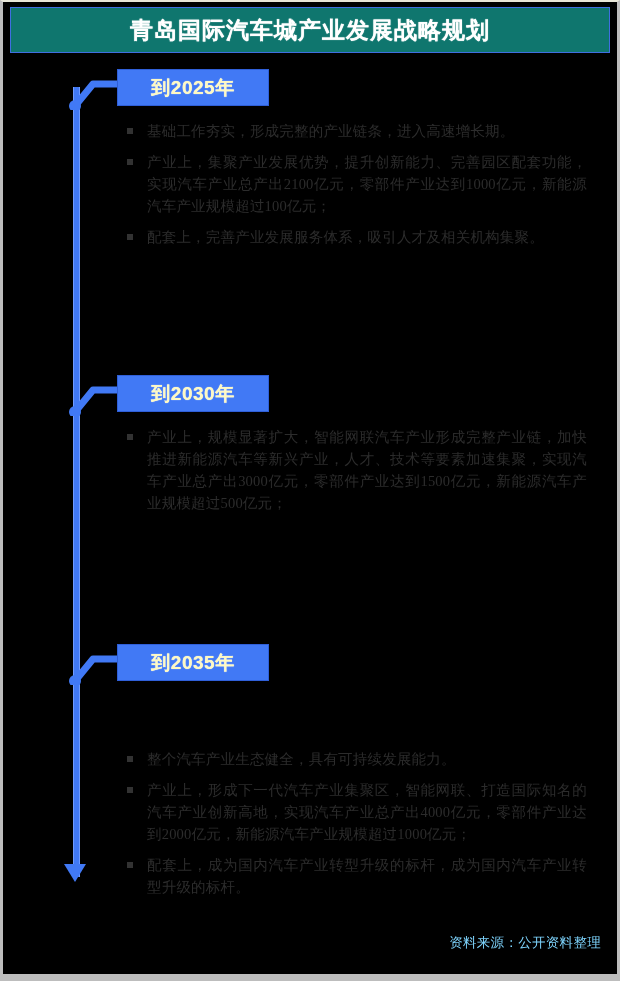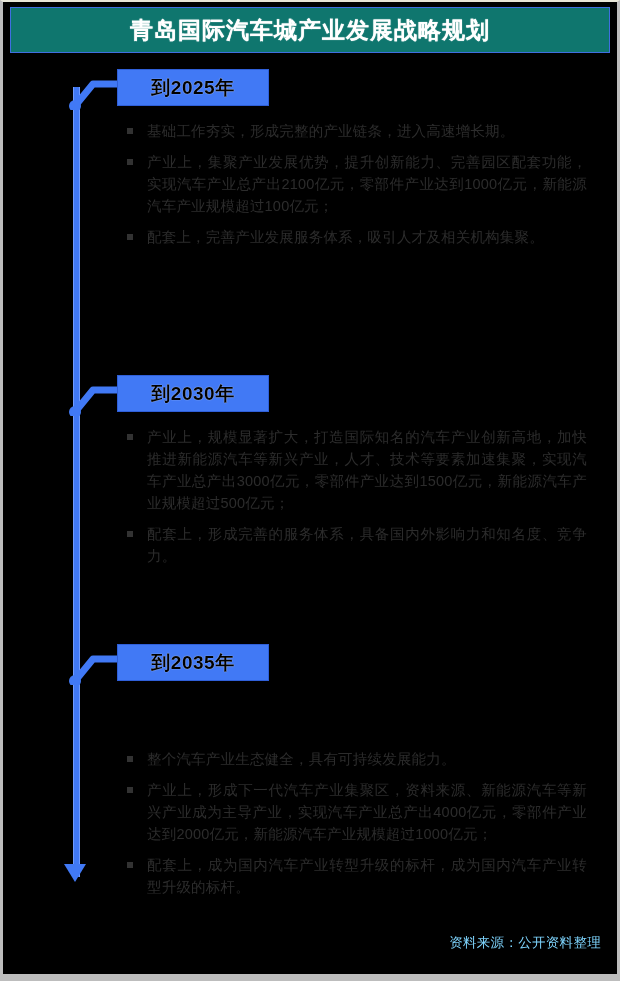--- a/index.html
+++ b/index.html
@@ -64,32 +64,33 @@
   }
   .badge{
     position:absolute;
     left:115px;top:0;
     width:150px;height:35px;
     background:#4179f5;
     display:flex;align-items:center;justify-content:center;
     box-shadow:0 0 0 1px #2f5fd8;
   }
   .badge-text{
-    color:#000000;
+    color:#fef9c3;
     font-size:19px;
     font-weight:bold;
     letter-spacing:0.5px;
     white-space:nowrap;
     text-shadow:0 0 1px #ffffff;
   }
   
   .bullets{
     position:absolute;
     left:124px;
     width:460px;
+    font-family:Liberation Serif, serif;
   }
   .bullet-row{
     display:flex;
     align-items:flex-start;
     margin-bottom:9px;
   }
   .bullet-mark{
     flex:0 0 auto;
     width:6px;height:6px;
     background:#323232;
@@ -155,45 +156,41 @@
       <path d="M8 36 L26 14 L52 14" fill="none" stroke="#4179f5" stroke-width="7" stroke-linecap="round" stroke-linejoin="round"></path>
       <circle cx="8" cy="36" r="6" fill="#4179f5"></circle>
     </svg>
     <div class="badge">
       <span class="badge-text">到2030年</span>
     </div>
   </div>
   <div class="bullets" style="top:424px;">
     <div class="bullet-row">
       <span class="bullet-mark"></span>
-      <span class="bullet-text">产业上，规模显著扩大，打造国际知名的汽车产业创新高地，加快推进新能源汽车等新兴产业，人才、技术等要素加速集聚，实现汽车产业总产出3000亿元，零部件产业达到1500亿元，新能源汽车产业规模超过500亿元；</span>
-    </div>
-    <div class="bullet-row">
-      <span class="bullet-mark"></span>
-      <span class="bullet-text">配套上，形成完善的服务体系，具备国内外影响力和知名度、竞争力。</span>
+      <span class="bullet-text">产业上，规模显著扩大，智能网联汽车产业形成完整产业链，加快推进新能源汽车等新兴产业，人才、技术等要素加速集聚，实现汽车产业总产出3000亿元，零部件产业达到1500亿元，新能源汽车产业规模超过500亿元；</span>
     </div>
   </div>
 
   <div class="node" style="top:643px;">
     <svg class="elbow" viewBox="0 0 60 40">
       <path d="M8 36 L26 14 L52 14" fill="none" stroke="#4179f5" stroke-width="7" stroke-linecap="round" stroke-linejoin="round"></path>
       <circle cx="8" cy="36" r="6" fill="#4179f5"></circle>
     </svg>
     <div class="badge">
       <span class="badge-text">到2035年</span>
     </div>
   </div>
   <div class="bullets" style="top:706px;margin-top:40px;">
     <div class="bullet-row">
       <span class="bullet-mark"></span>
       <span class="bullet-text">整个汽车产业生态健全，具有可持续发展能力。</span>
     </div>
     <div class="bullet-row">
       <span class="bullet-mark"></span>
-      <span class="bullet-text">产业上，形成下一代汽车产业集聚区，资料来源、新能源汽车等新兴产业成为主导产业，实现汽车产业总产出4000亿元，零部件产业达到2000亿元，新能源汽车产业规模超过1000亿元；</span>
+      <span class="bullet-text">产业上，形成下一代汽车产业集聚区，智能网联、打造国际知名的汽车产业创新高地，实现汽车产业总产出4000亿元，零部件产业达到2000亿元，新能源汽车产业规模超过1000亿元；</span>
     </div>
     <div class="bullet-row">
       <span class="bullet-mark"></span>
       <span class="bullet-text">配套上，成为国内汽车产业转型升级的标杆，成为国内汽车产业转型升级的标杆。</span>
     </div>
   </div>
 
   <div class="footer">资料来源：公开资料整理</div>
 
 </div>

